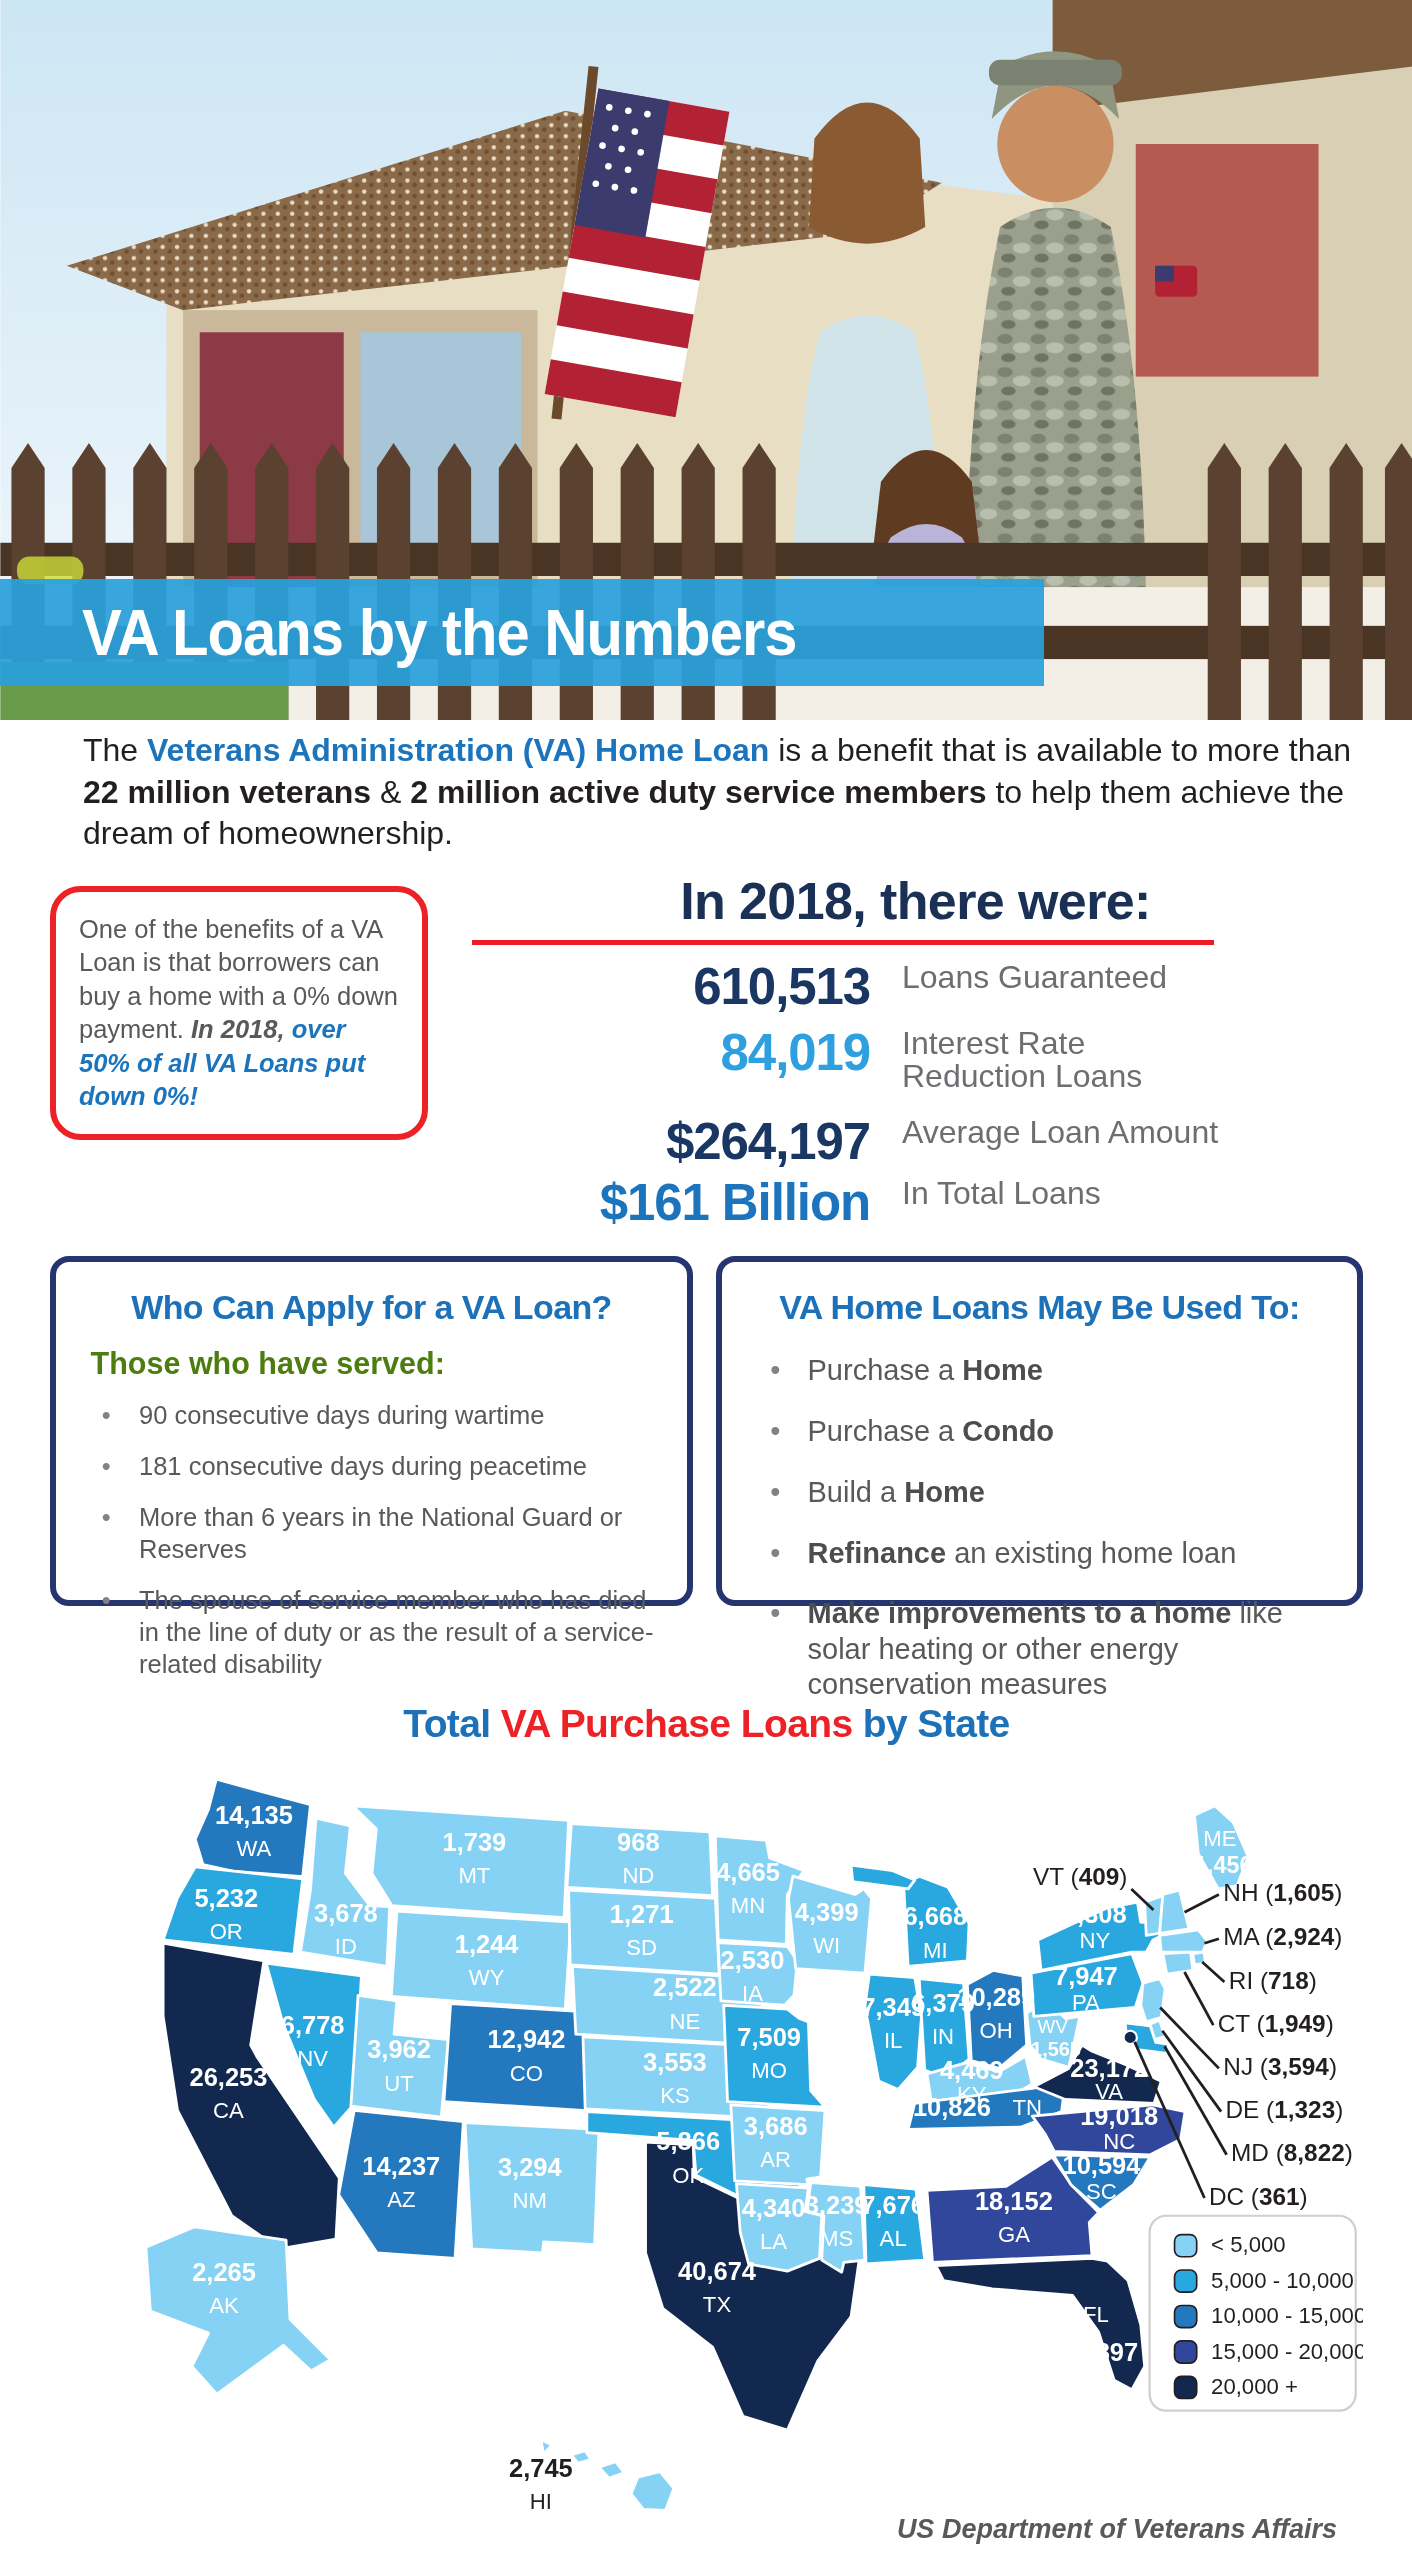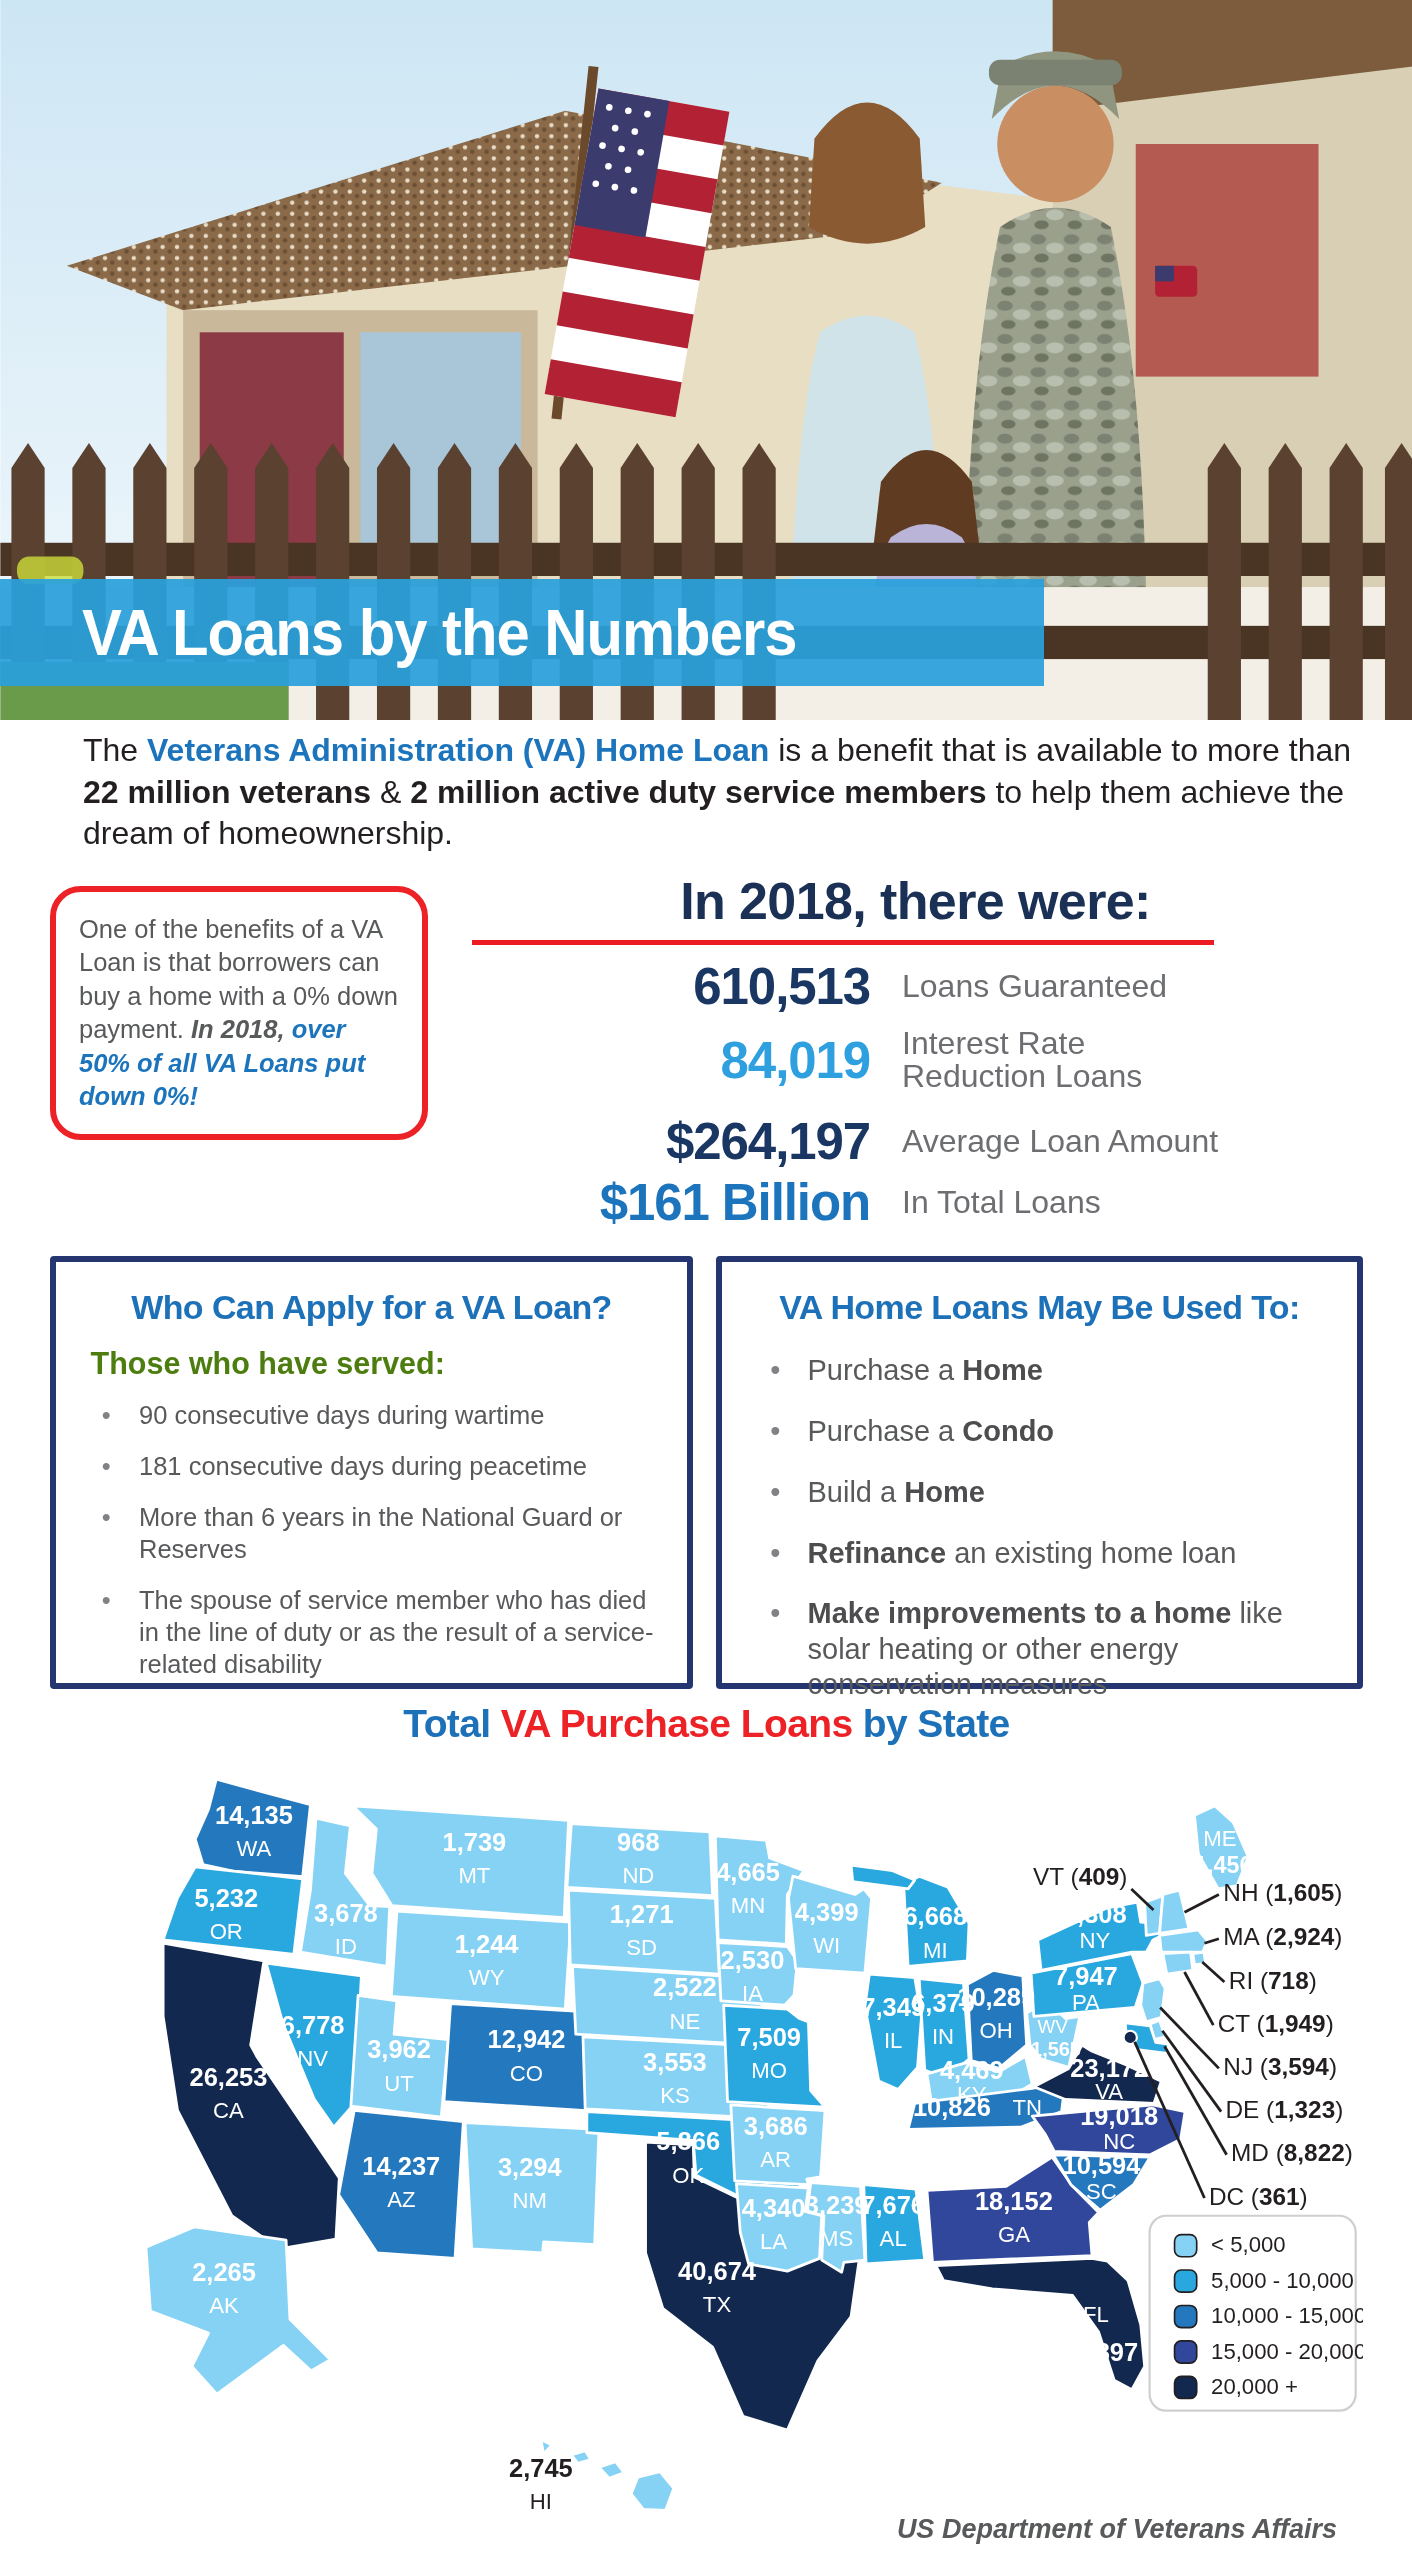--- a/index.html
+++ b/index.html
@@ -31,32 +31,32 @@
     border:6.1px solid #EC2227;border-radius:30.5px;background:#fff;
     padding:21px 23px;font-size:25.5px;line-height:1.31;color:#58595B;
   }
   .benefit-box .em-gray{font-weight:bold;font-style:italic;color:#58595B;}
   .benefit-box .em-blue{font-weight:bold;font-style:italic;color:#1C75BC;}
   .stats{position:absolute;left:468px;top:871px;width:895px;}
   .stats h2{
     margin:0;text-align:center;font-size:52px;font-weight:bold;color:#1A3055;letter-spacing:-0.6px;
   }
   .stats .redline{height:5px;background:#ED1C24;width:742px;margin:8.9px 0 5.5px 4.4px;}
-  .stat-row{display:flex;align-items:center;}
+  .stat-row{display:flex;}
   .stat-row .val{
     width:402px;text-align:right;font-weight:bold;font-size:51px;letter-spacing:-1.1px;
     white-space:nowrap;line-height:1.0;
   }
   .stat-row .lbl{
     margin-left:32px;font-size:32px;color:#6D6E71;line-height:1.05;
   }
   
   .info-box{
-    position:absolute;top:1256px;box-sizing:border-box;height:433px;background:#fff;
-    border:6.6px solid #24356F;border-radius:4px;
+    position:absolute;top:1256px;box-sizing:border-box;height:350px;background:#fff;
+    border:6.6px solid #24356F;border-radius:19px;
   }
   .box-who{left:50px;width:643px;padding:22px 28px;}
   .box-uses{left:716px;width:647px;padding:22px 30.5px;}
   .info-box h3{
     margin:4.4px 0 0 0;font-size:34px;font-weight:bold;color:#1D71B8;text-align:center;letter-spacing:-0.6px;
   }
   .box-who .sub{font-size:30.5px;font-weight:bold;color:#4d7c0f;margin:19px 0 5.5px 6.6px;}
   ul.blist{list-style:none;margin:0;padding:0;}
   .box-who ul.blist{margin-top:15.5px;}
   ul.blist li{

